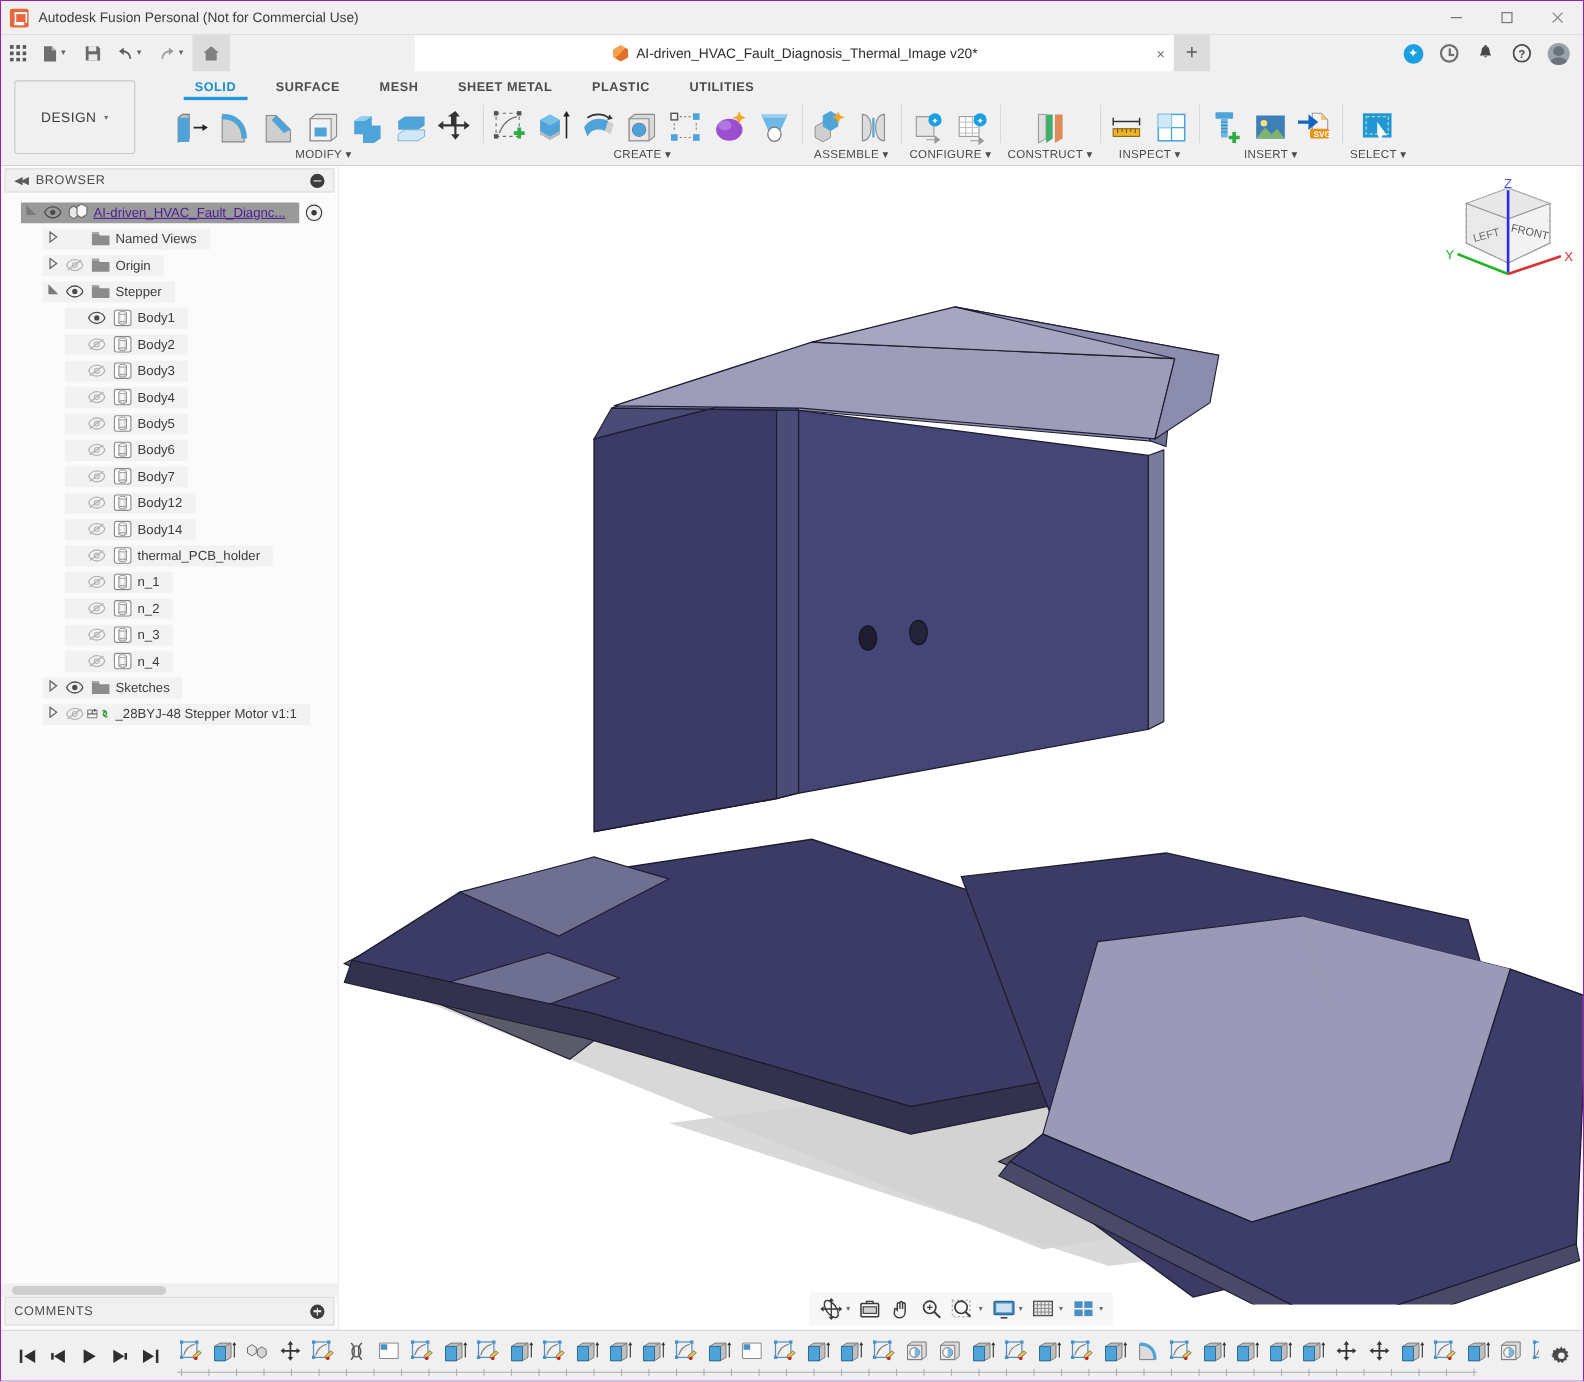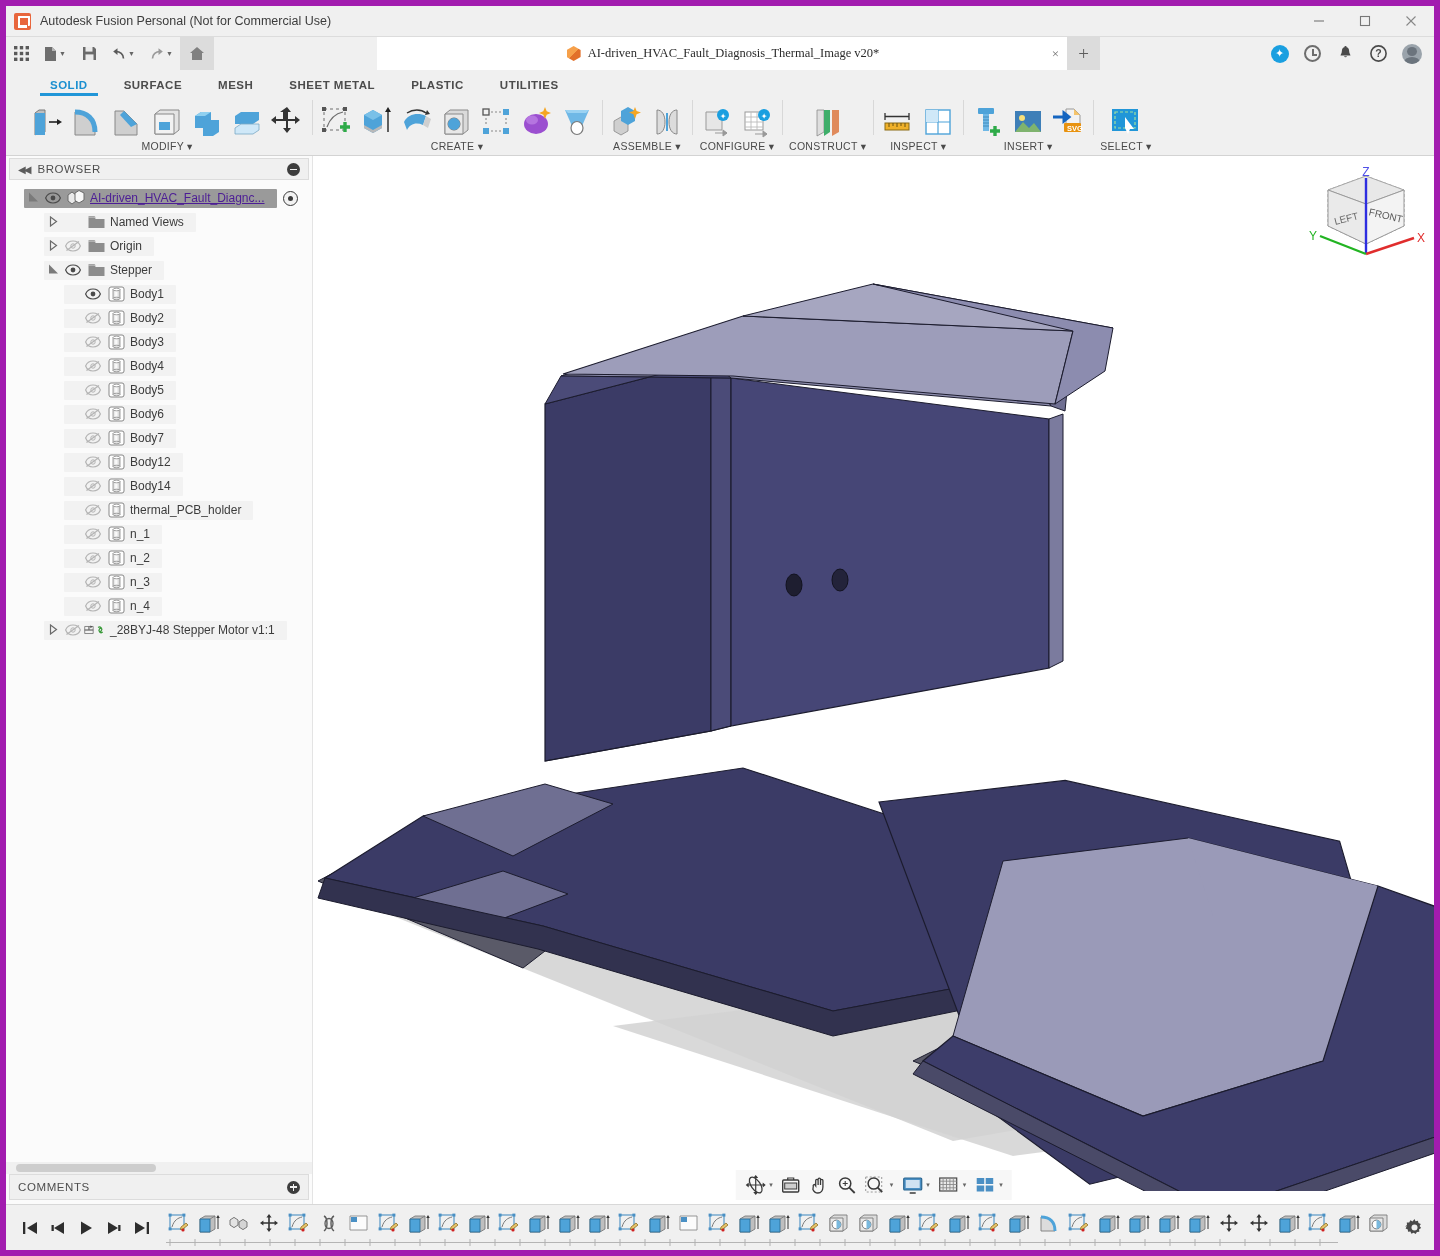--- a/index.html
+++ b/index.html
@@ -7,21 +7,21 @@
     width: 1440px; height: 1256px;
     font-family: "Liberation Sans", sans-serif;
     font-size: 12px;
     background: #ffffff;
     overflow: hidden;
     color: #3c3c3c;
   }
   #app {
     width: 1440px; height: 1256px;
     position: relative;
-    border: 6px solid #a21caf;
+    border: 1px solid #a21caf;
     background: #f0f0f0;
     display: flex; flex-direction: column;
   }
 
   
   .titlebar {
     height: 31px; min-height: 31px;
     background: #f0f0f0;
     display: flex; align-items: center;
     border-bottom: 1px solid #dcdcdc;
@@ -54,21 +54,21 @@
     display: flex; align-items: stretch; position: relative;
   }
   .qat-btn {
     width: 30px; display: flex; align-items: center; justify-content: center;
     color: #5a5a5a;
   }
   .qat-btn.wide { width: 38px; }
   .qat-btn.home { background: #dcdcdc; width: 34px; }
   .caret { font-size: 7px; color: #666; margin-left: 1px; }
 
-  .tabstrip { flex: 1; display: flex; align-items: stretch; justify-content: center; position: relative; font-family: Liberation Serif, serif;}
+  .tabstrip { flex: 1; display: flex; align-items: stretch; justify-content: center; position: relative;}
   .doc-tab {
     align-self: stretch;
     background: #ffffff;
     display: flex; align-items: center; gap: 7px;
     padding: 0 10px 0 12px;
     min-width: 690px; justify-content: center;
     position: relative;
   }
   .doc-tab-title { font-size: 12.5px; color: #2b2b2b; }
   .cube-ico {
@@ -313,20 +313,24 @@
             <text x="8.5" y="12.4" font-size="10.5" font-family="Liberation Sans, sans-serif" fill="#4a4a4a" text-anchor="middle" font-weight="bold">?</text>
           </svg>
       </div>
       <div class="qr-btn">
           <span class="avatar"></span>
         </div>
     </div>
   </div>
 
   <div class="ribbon">
+    <div class="design-box">
+      <span>DESIGN</span>
+      <span class="caret">▾</span>
+    </div>
 
     <div class="ribbon-right">
       <div class="ribbon-tabs">
         <div class="rtab active">SOLID</div>
         <div class="rtab">SURFACE</div>
         <div class="rtab">MESH</div>
         <div class="rtab">SHEET METAL</div>
         <div class="rtab">PLASTIC</div>
         <div class="rtab">UTILITIES</div>
       </div>
@@ -1070,20 +1074,41 @@
                   <defs>
                     <linearGradient id="bg1" x1="0" x2="1">
                       <stop offset="0" stop-color="#d8d8d8"></stop>
                       <stop offset=".45" stop-color="#ffffff"></stop>
                       <stop offset="1" stop-color="#c8c8c8"></stop>
                     </linearGradient>
                   </defs>
                 </svg>
               </span>
               <span class="node-label">n_4</span>
+            </span>
+          </div>
+          <div class="node">
+            <span style="width:38px;flex:none"></span>
+            <span class="row-bg">
+              <span class="arrow"><svg width="9" height="11" viewBox="0 0 9 11">
+                  <path d="M1.5 1v9l6-4.5z" fill="none" stroke="#6a6a6a" stroke-width="1.2"></path>
+                </svg></span>
+              <span class="eye">
+                <svg width="16" height="12" viewBox="0 0 16 12">
+                  <path d="M8 1C4 1 1.4 4 .6 6c.8 2 3.4 5 7.4 5s6.6-3 7.4-5C14.6 4 12 1 8 1z" fill="none" stroke="#4a4a4a" stroke-width="1.2"></path>
+                  <circle cx="8" cy="6" r="2.4" fill="#4a4a4a"></circle>
+                </svg>
+              </span>
+              <span class="icon-slot">
+                <svg width="17" height="14" viewBox="0 0 17 14">
+                  <path d="M.5 2.5h6l1.4 1.6H16.5V13H.5z" fill="#8c8c8c"></path>
+                  <path d="M.5 1h6l1.4 1.6H.5z" fill="#a5a5a5"></path>
+                </svg>
+              </span>
+              <span class="node-label">Sketches</span>
             </span>
           </div>
           <div class="node">
             <span style="width:38px;flex:none"></span>
             <span class="row-bg">
               <span class="arrow"><svg width="9" height="11" viewBox="0 0 9 11">
                   <path d="M1.5 1v9l6-4.5z" fill="none" stroke="#6a6a6a" stroke-width="1.2"></path>
                 </svg></span>
               <span class="eye">
                 <svg width="16" height="12" viewBox="0 0 16 12">

